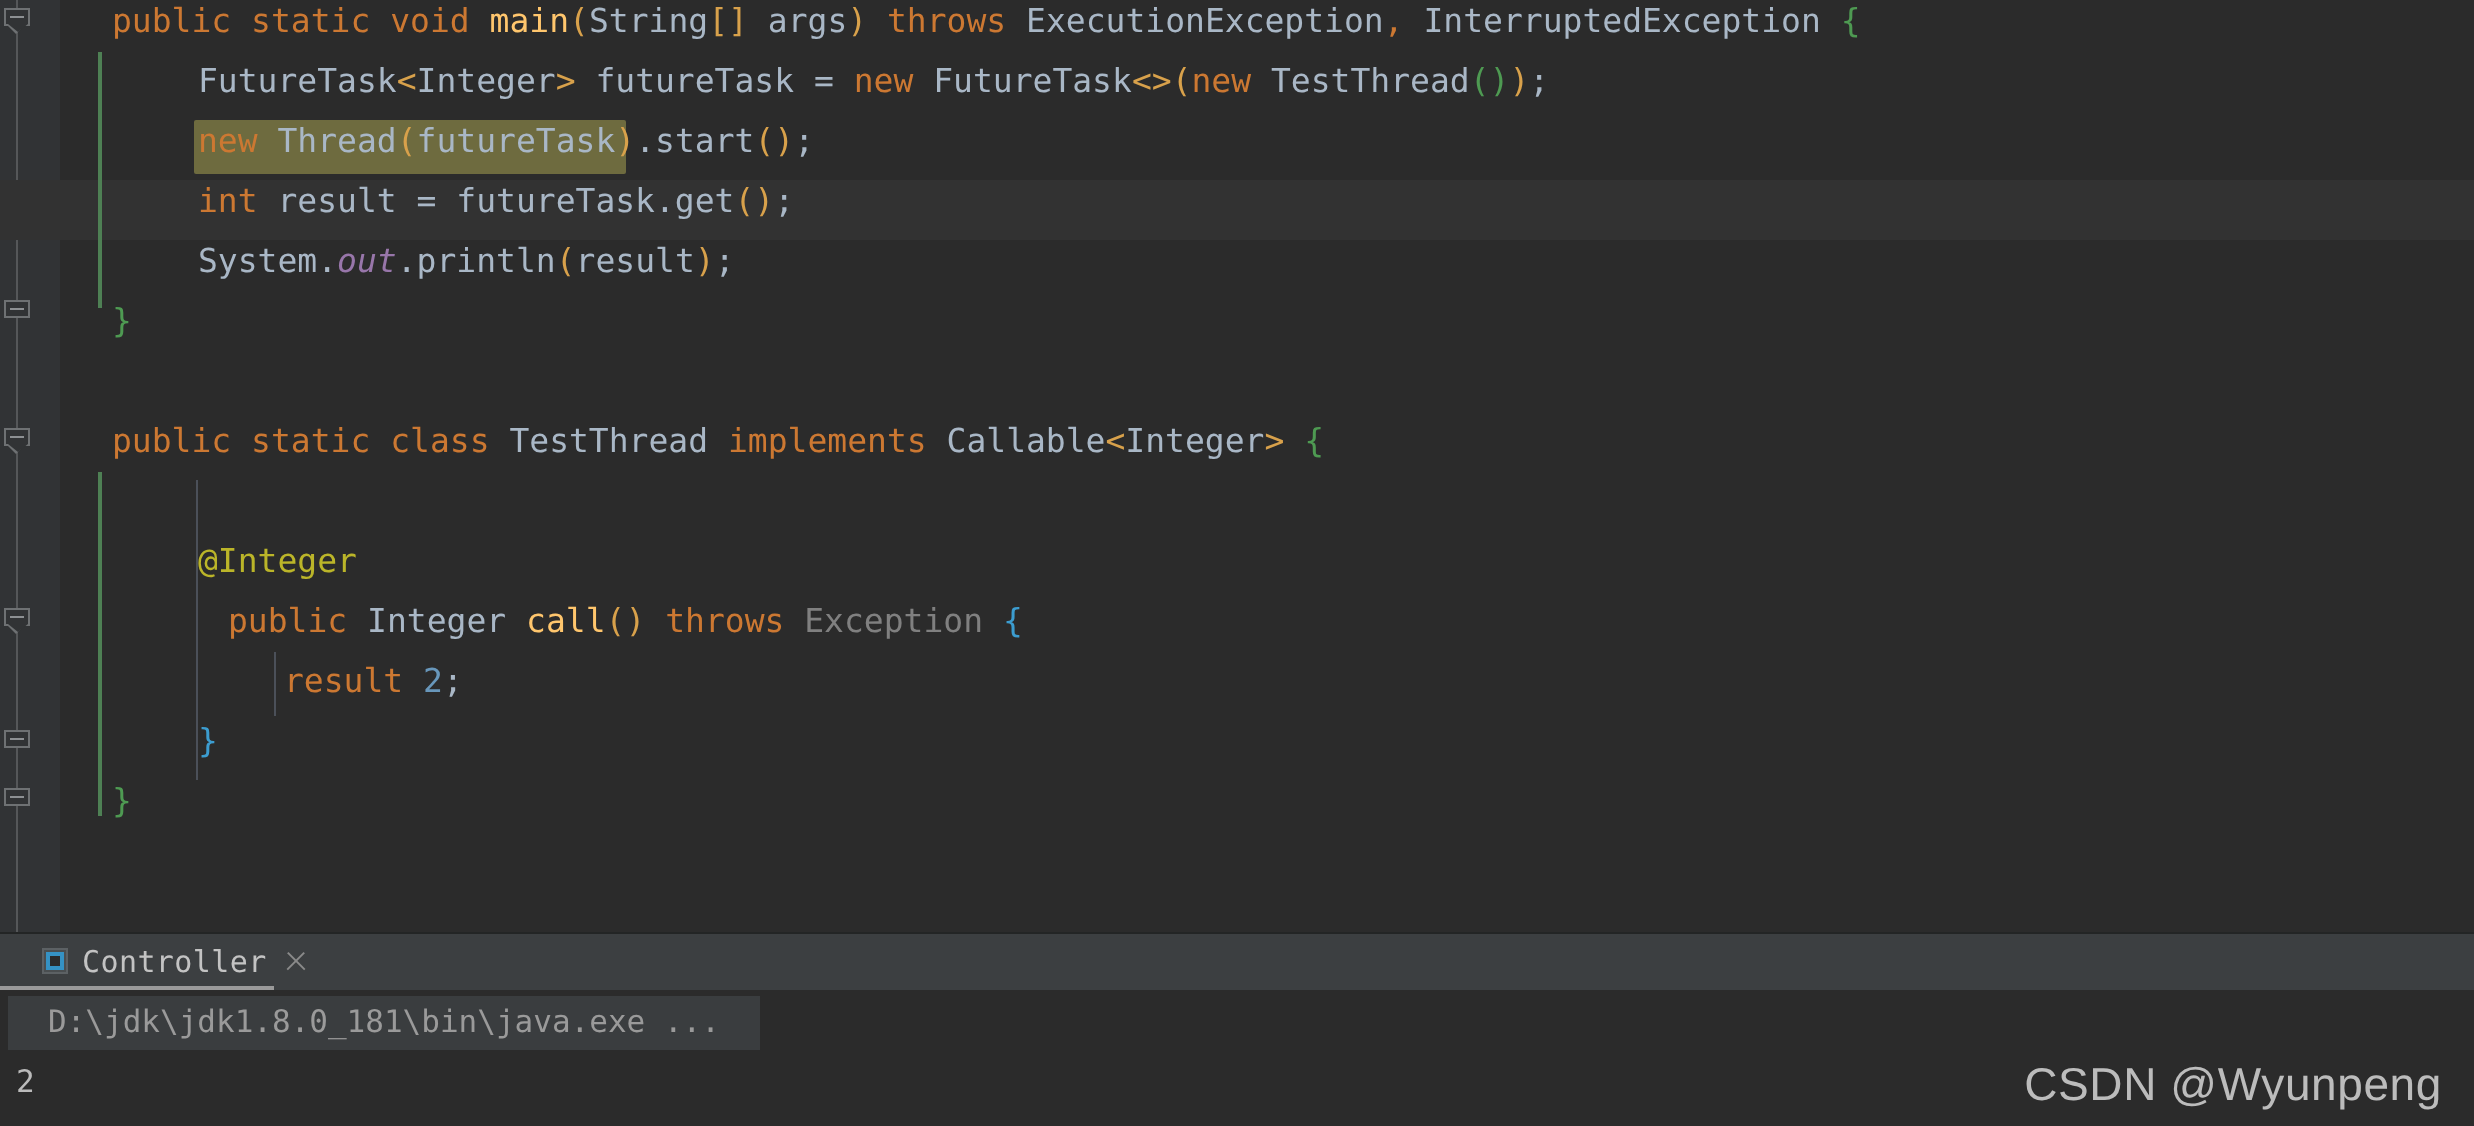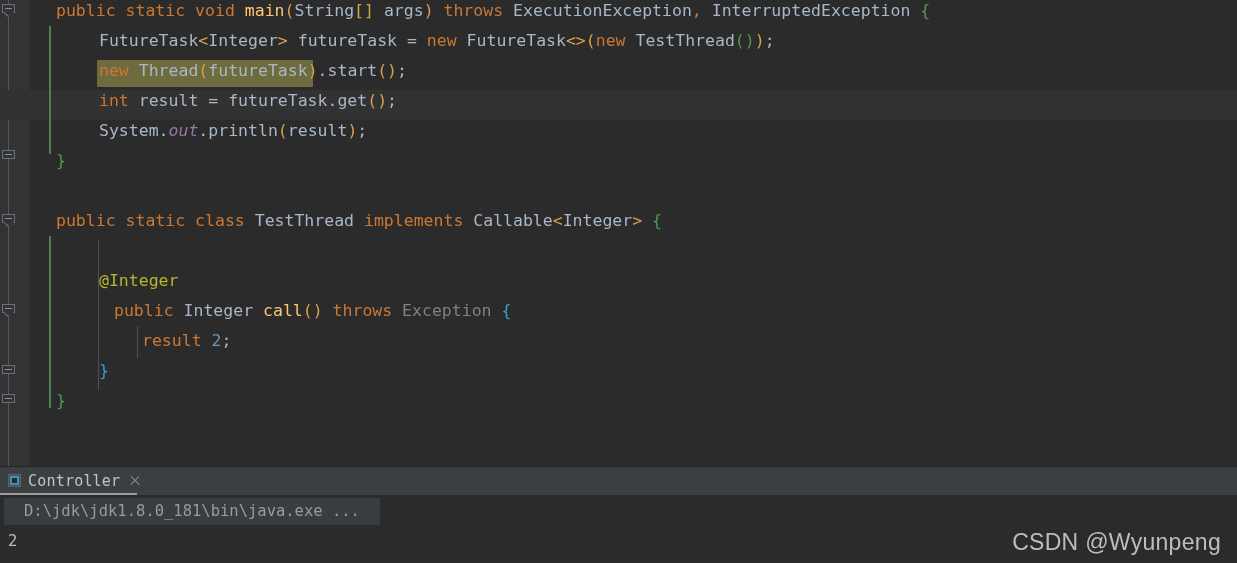--- a/index.html
+++ b/index.html
@@ -178,21 +178,21 @@
     width: 1237px;
     height: 28px;
     background: #3C3F41;
   }
   #run-tab {
     position: absolute;
     left: 0; top: 0;
     height: 28px;
     display: flex;
     align-items: center;
-    padding: 0 8px 0 8px;
+    padding: 0 8px 0 21px;
     cursor: pointer;
   }
   #run-tab .tab-icon {
     width: 14px; height: 14px;
     margin-right: 6px;
     position: relative;
     flex: 0 0 auto;
   }
   #run-tab .tab-icon .sq-out {
     position: absolute; left: 0; top: 0;

